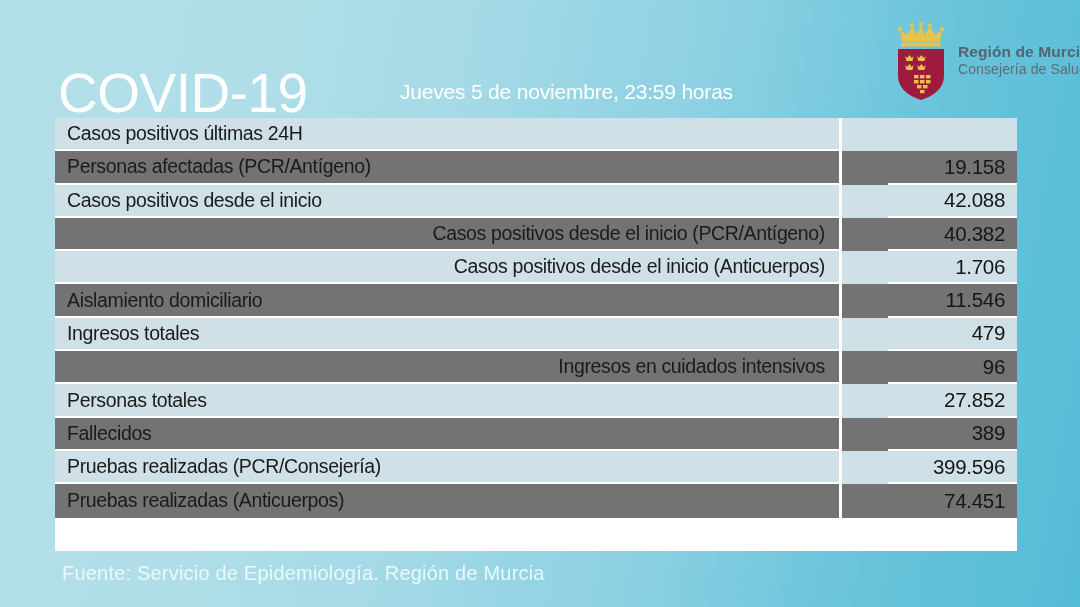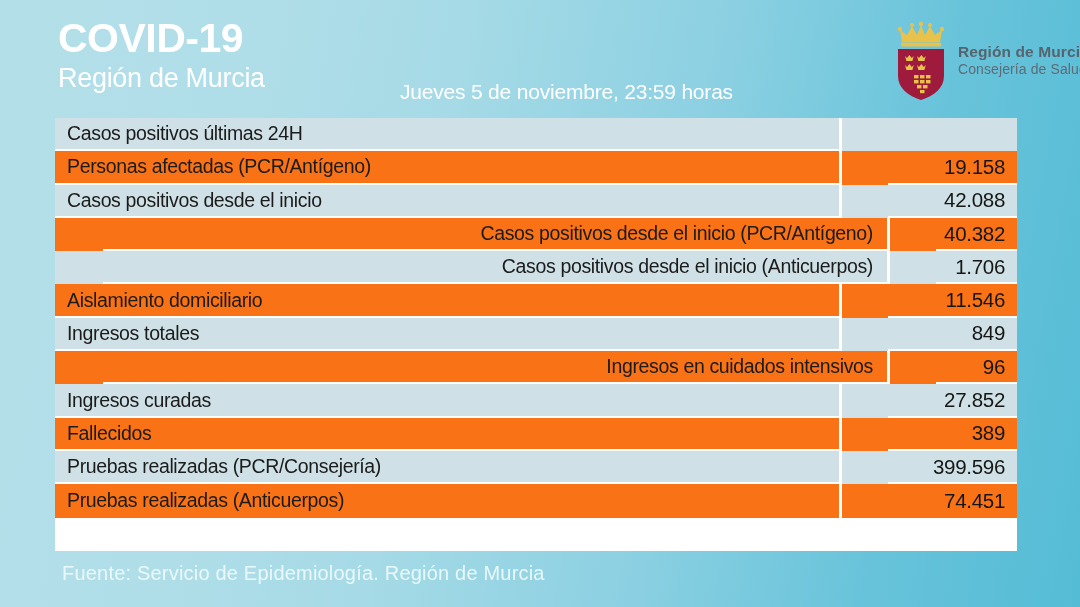--- a/index.html
+++ b/index.html
@@ -38,25 +38,26 @@
     height: 118px;
   }
 
   #title-block {
     position: absolute;
     left: 58px;
     top: 18px;
     line-height: 1;
   }
   #main-title {
-    font-size: 41px;
+    font-size: 55px;
     color: #ffffff;
     letter-spacing: -0.5px;
-    font-weight: 700;
-    display: block;
+    font-weight: 400;
+    display: block;
+    margin-top: 48px;
   }
   #sub-title {
     font-size: 27px;
     color: #ffffff;
     font-weight: 400;
     display: block;
     margin-top: 6px;
     letter-spacing: -0.3px;
   }
 
@@ -121,39 +122,38 @@
 
   .row {
     position: relative;
     display: flex;
     width: 100%;
     height: 33.3px;
     box-sizing: border-box;
     gap: 46px;
   }
   .row.shade-a { background: #cfe1e6; }
-  .row.shade-b { background: #f97316; }
+  .row.shade-b { background: #737373; }
 
   .cell-label {
     flex: 0 0 787px;
     width: 787px;
     box-sizing: border-box;
     padding: 0 14px 0 12px;
     display: flex;
     align-items: center;
     font-size: 19.5px;
     color: #1b1b1b;
     letter-spacing: -0.35px;
     white-space: nowrap;
     border-right: 3px solid #ffffff;
     border-bottom: 2px solid #ffffff;
   }
   .cell-label.indent {
     justify-content: flex-end;
-    margin-left: 48px;
   }
 
   .cell-value {
     flex: 1 1 auto;
     box-sizing: border-box;
     padding: 0 12px 0 8px;
     display: flex;
     align-items: center;
     justify-content: flex-end;
     font-size: 20.5px;
@@ -252,28 +252,28 @@
       <div class="row shade-a">
         <div class="cell-label indent">Casos positivos desde el inicio (Anticuerpos)</div>
         <div class="cell-value">1.706</div>
       </div>
       <div class="row shade-b">
         <div class="cell-label">Aislamiento domiciliario</div>
         <div class="cell-value">11.546</div>
       </div>
       <div class="row shade-a">
         <div class="cell-label">Ingresos totales</div>
-        <div class="cell-value">849</div>
+        <div class="cell-value">479</div>
       </div>
       <div class="row shade-b">
         <div class="cell-label indent">Ingresos en cuidados intensivos</div>
         <div class="cell-value">96</div>
       </div>
       <div class="row shade-a">
-        <div class="cell-label">Ingresos curadas</div>
+        <div class="cell-label">Personas totales</div>
         <div class="cell-value">27.852</div>
       </div>
       <div class="row shade-b">
         <div class="cell-label">Fallecidos</div>
         <div class="cell-value">389</div>
       </div>
       <div class="row shade-a">
         <div class="cell-label">Pruebas realizadas (PCR/Consejería)</div>
         <div class="cell-value">399.596</div>
       </div>

